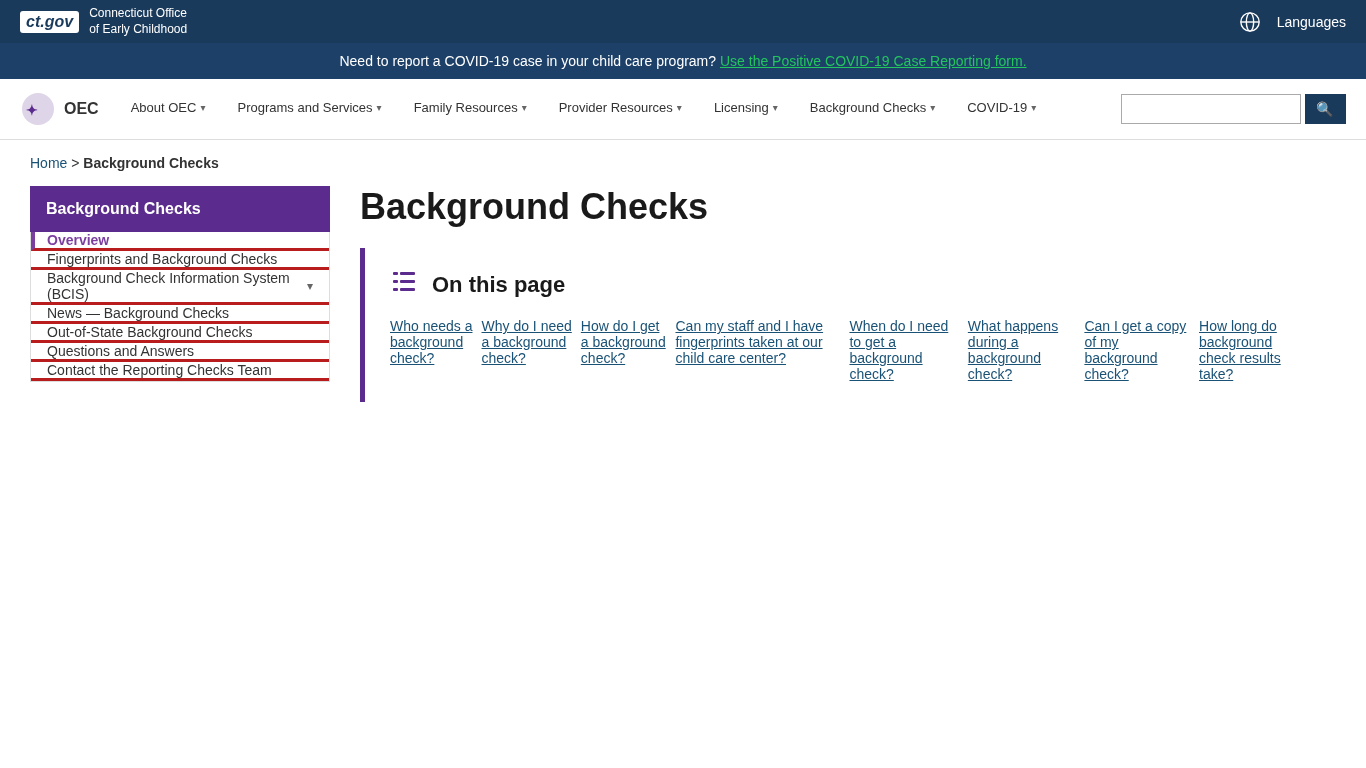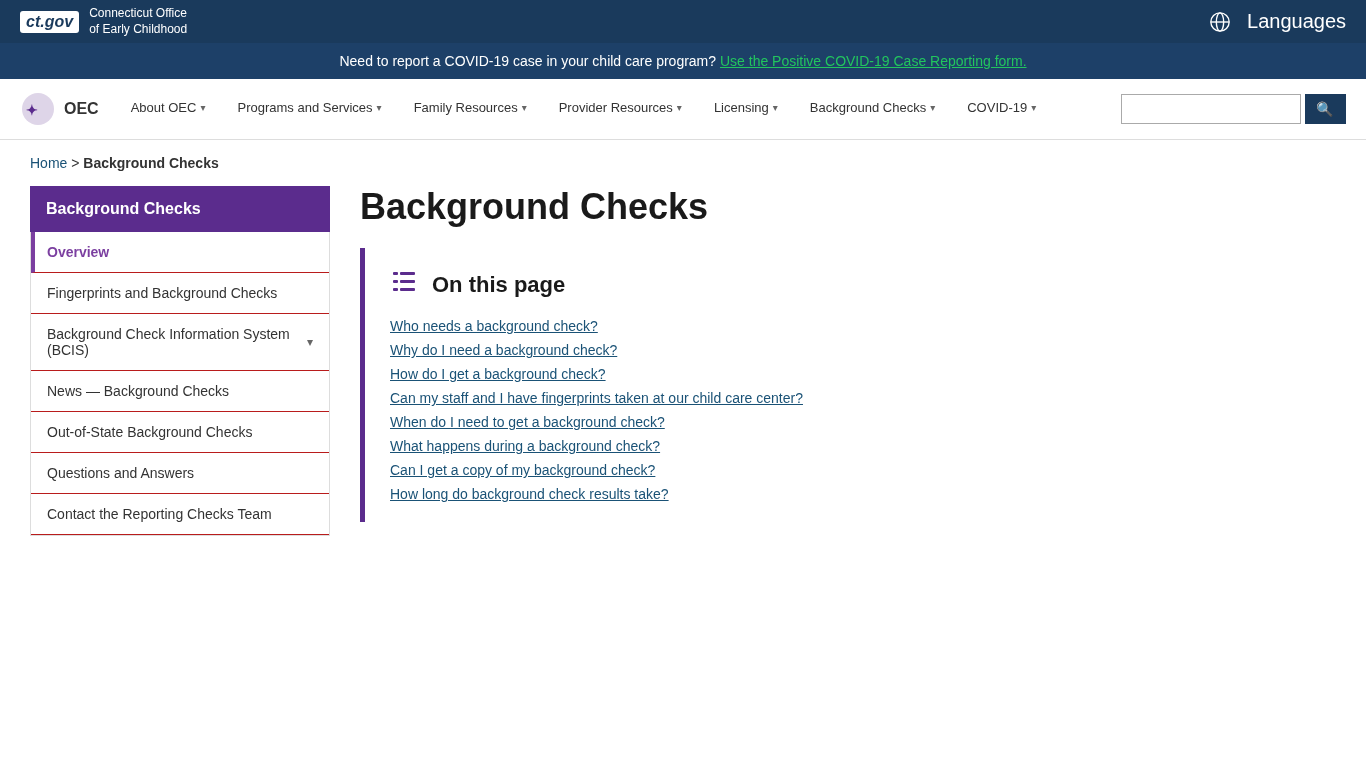--- a/index.html
+++ b/index.html
@@ -30,21 +30,21 @@
     .gov-logo-text {
       color: #fff;
       font-size: 12px;
       line-height: 1.3;
     }
     .gov-languages {
       display: flex;
       align-items: center;
       gap: 16px;
       color: #fff;
-      font-size: 20px;
+      font-size: 14px;
       cursor: pointer;
     }
     .globe-icon {
       width: 22px;
       height: 22px;
     }
 
     
     .covid-banner {
       background: #1d4068;
@@ -156,22 +156,22 @@
       padding: 14px 16px;
     }
     .sidebar-nav {
       border: 1px solid #ddd;
       border-top: none;
     }
     .sidebar-nav-item {
       display: flex;
       align-items: center;
       justify-content: space-between;
-      padding: 12px 16px;
-      border-bottom: 1px solid #b91c1c;
+      padding: 0 16px;
+      border-bottom: 3px solid #b91c1c;
       cursor: pointer;
       font-size: 14px;
       color: #333;
     }
     .sidebar-nav-item.active {
       color: #7b3fa0;
       font-weight: bold;
       border-left: 4px solid #7b3fa0;
       padding-left: 12px;
     }
@@ -209,21 +209,21 @@
     }
     .on-this-page-title {
       font-size: 22px;
       font-weight: bold;
       color: #1a1a1a;
     }
     .on-this-page-links {
       list-style: none;
       padding: 0;
       display: flex;
-      flex-direction: column;
+      flex-direction: row;
       gap: 8px;
     }
     .on-this-page-links li a {
       color: #1a5276;
       text-decoration: underline;
       font-size: 14px;
     }
   </style>
 </head>
 <body>

